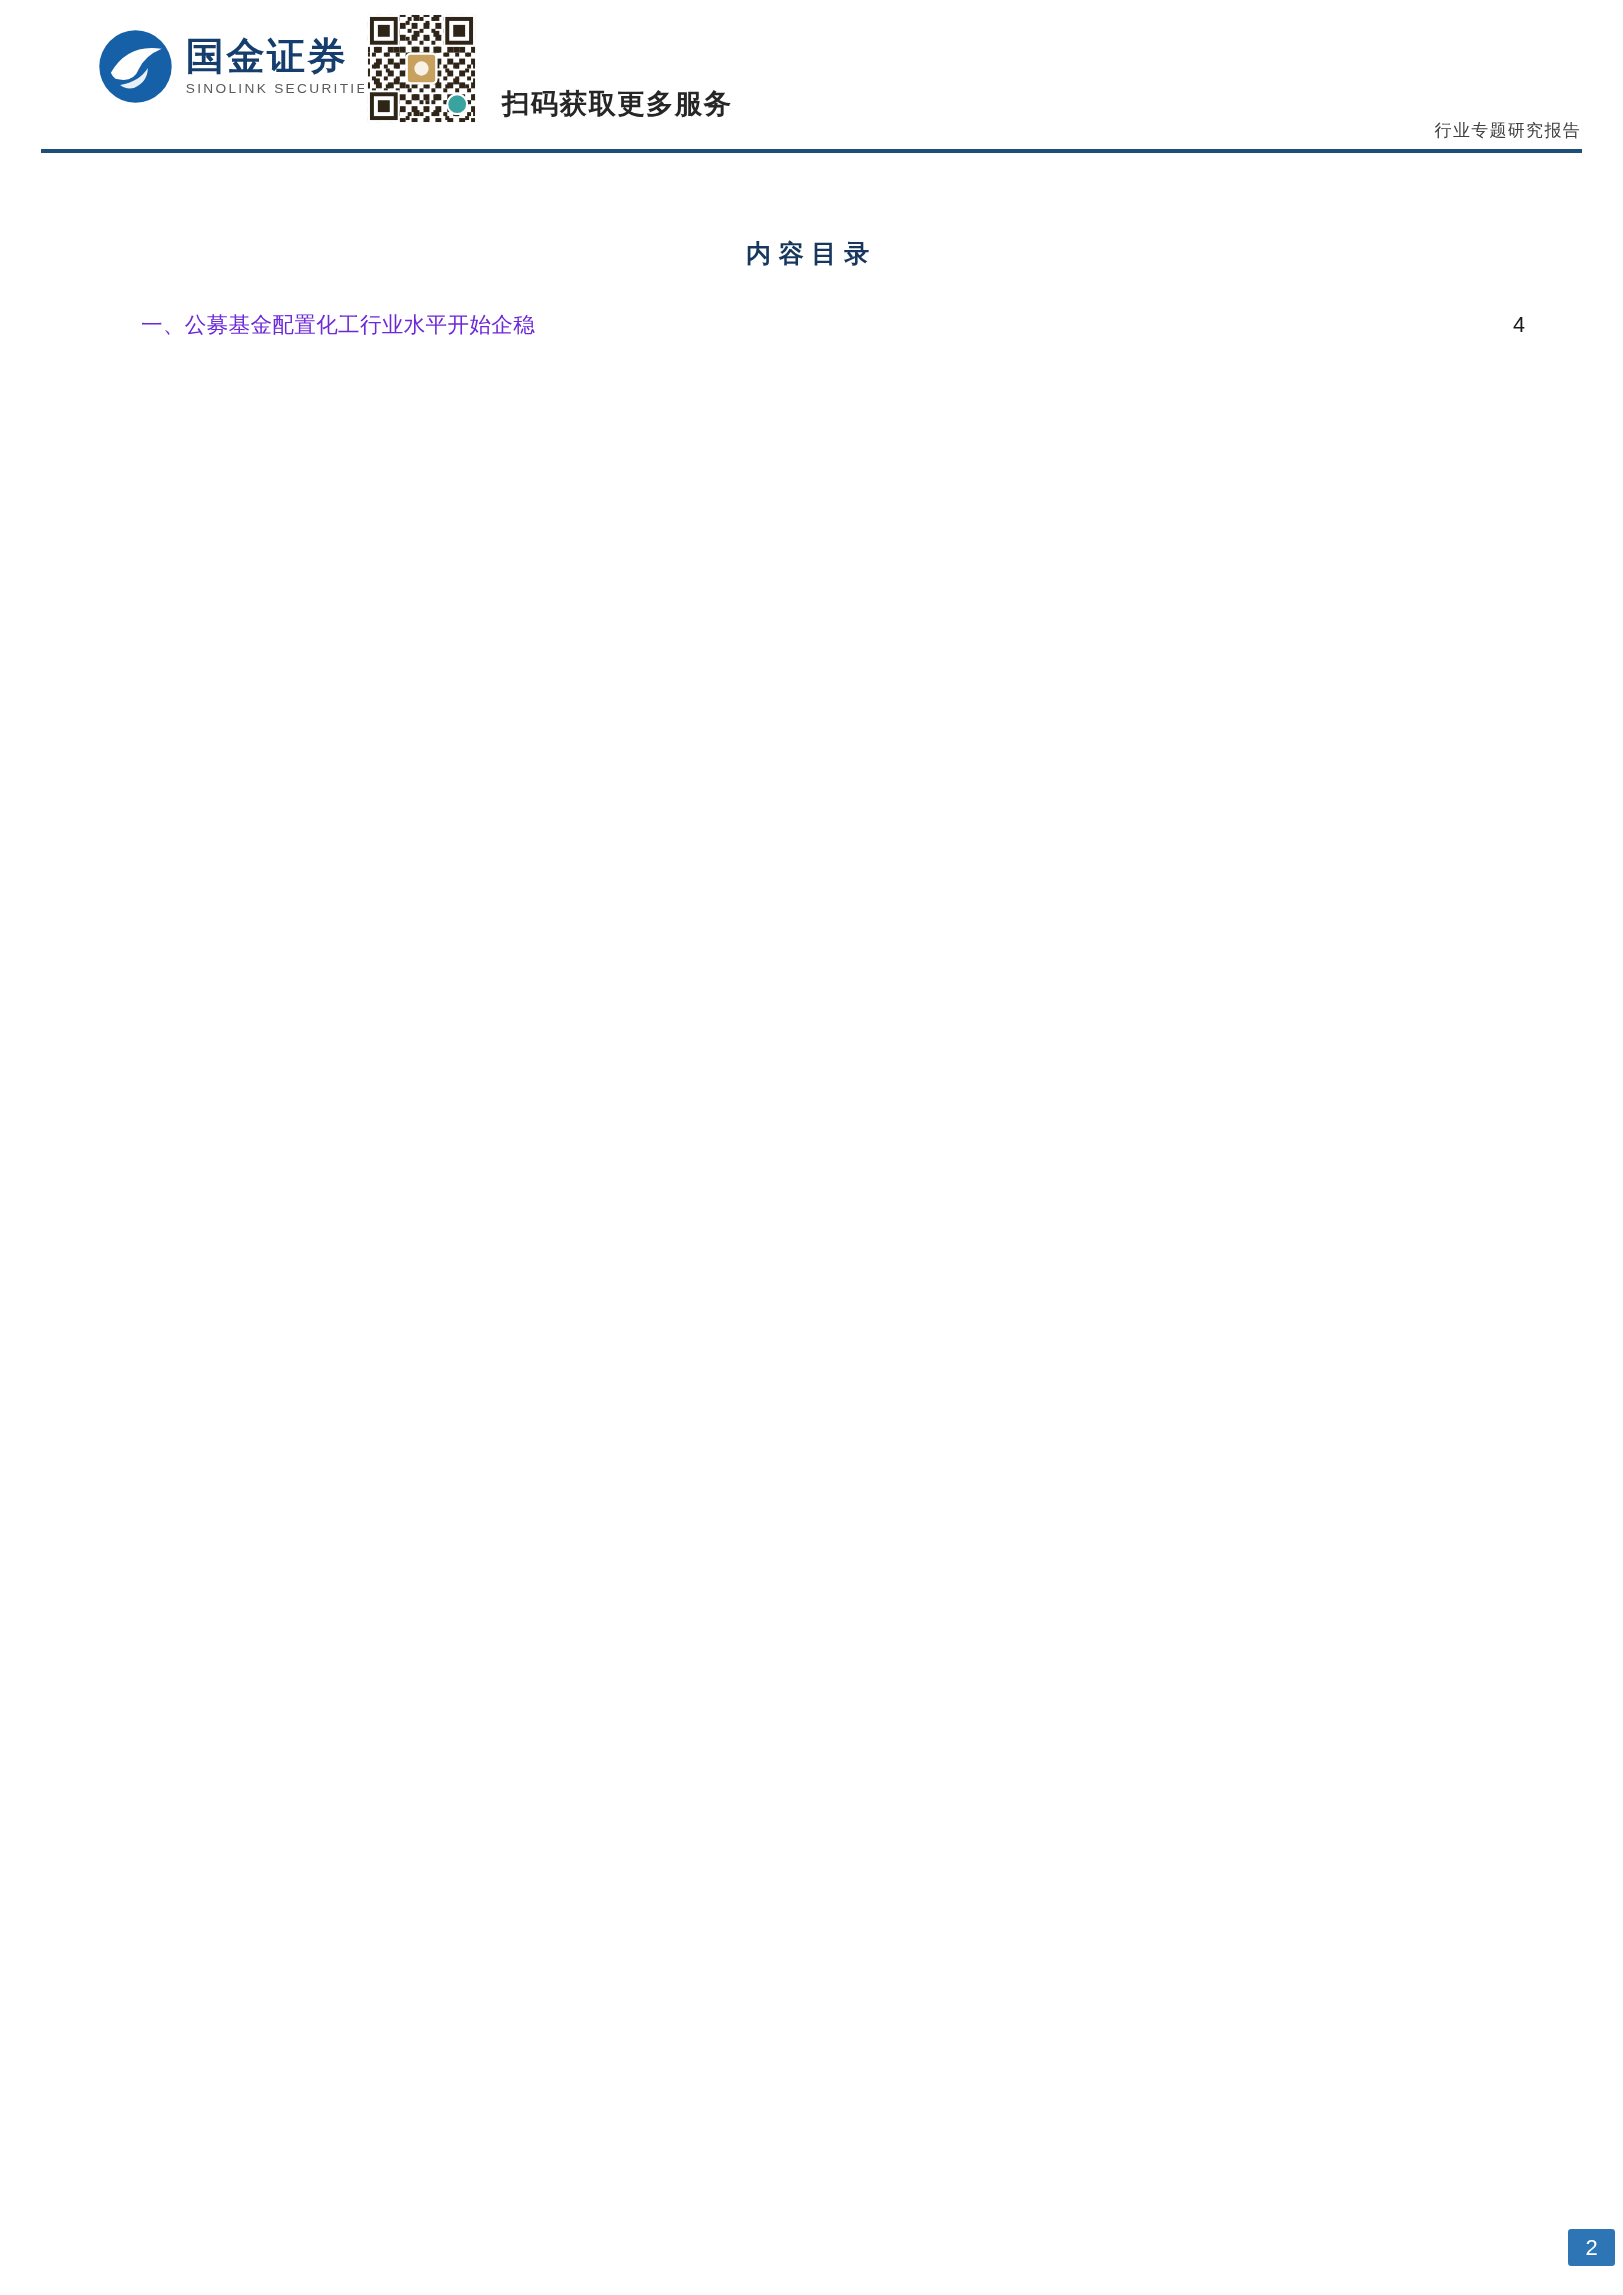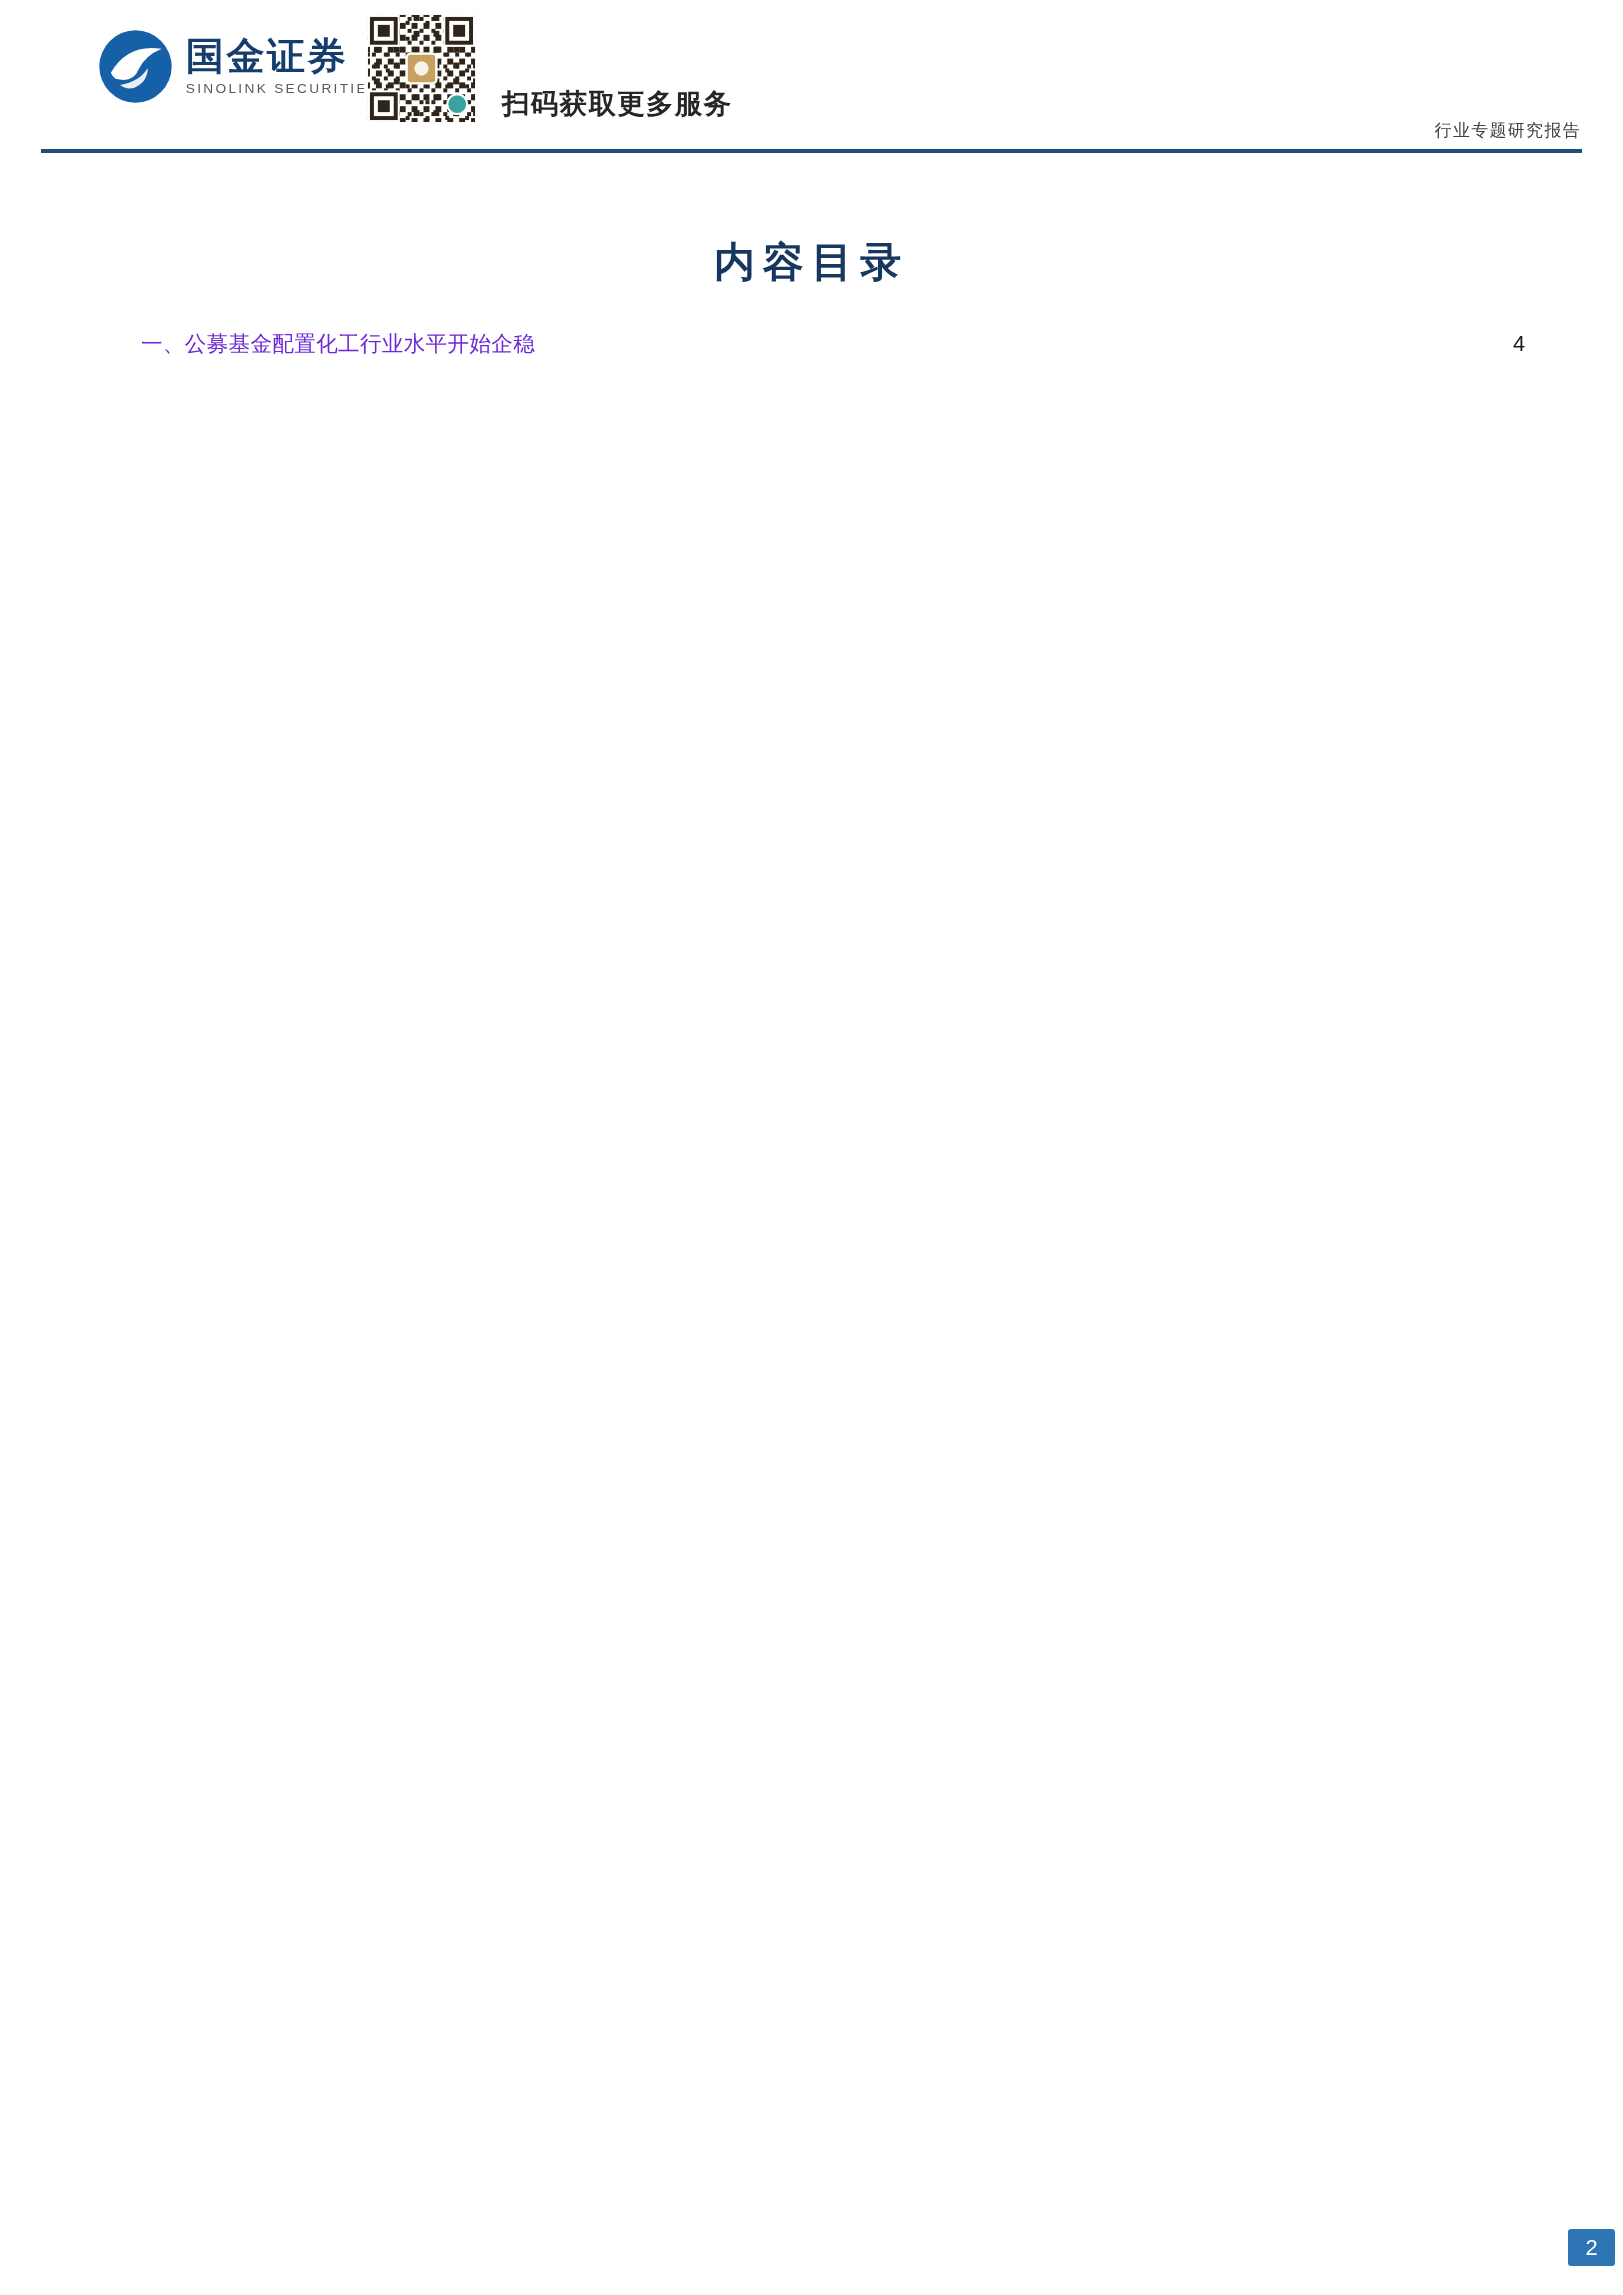--- a/index.html
+++ b/index.html
@@ -24,21 +24,21 @@
   .brand-sub { font-size: 13.7px; color: #5a5a5a; letter-spacing: 2.3px; margin-top: 3.9px; }
   .qr { position: absolute; left: 364px; top: 10.5px; width: 115px; height: 115px; }
   .qr svg { width: 100%; height: 100%; display: block; }
   .qr-caption { position: absolute; left: 502px; top: 86px; font-size: 27.5px; font-weight: bold; color: #262626; letter-spacing: 1.3px; }
   .report-type { position: absolute; right: 42px; top: 119px; font-size: 17px; color: #404040; letter-spacing: 1.3px; }
   .rule { position: absolute; left: 41px; right: 41px; top: 149px; height: 3.9px; background: #1f4e79; }
 
   
   .section-title {
     text-align: center;
-    font-size: 41px;
+    font-size: 25px;
     font-weight: bold;
     color: #17375e;
     letter-spacing: 7.8px;
     line-height: 1.2;
   }
   .toc-title { margin-top: 86px; }
 
   .list { margin: 0 98px 0 141px; }
   .toc-list { margin-top: 42px; }
 

